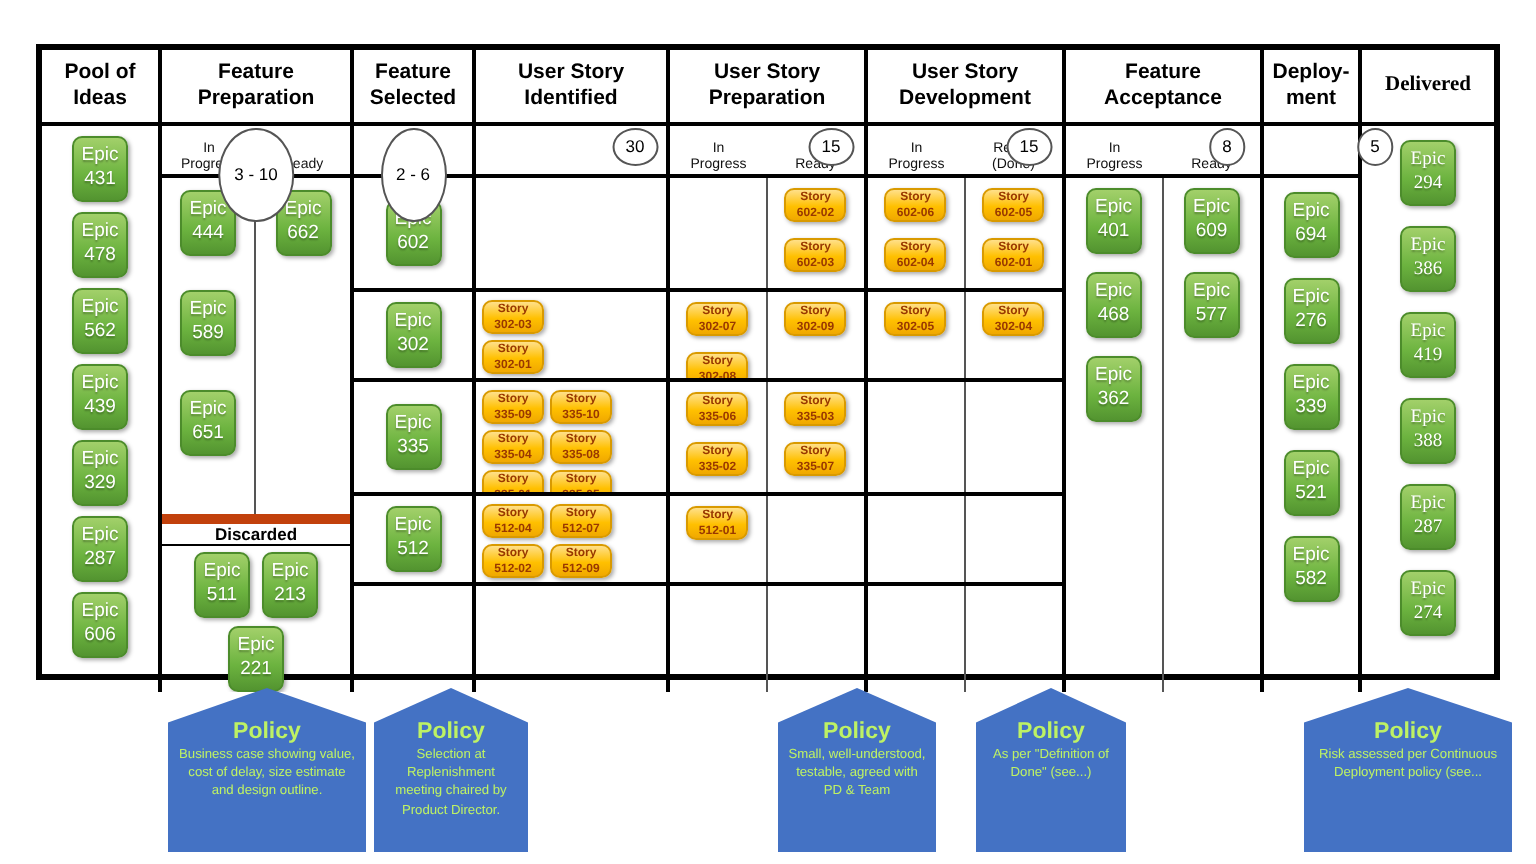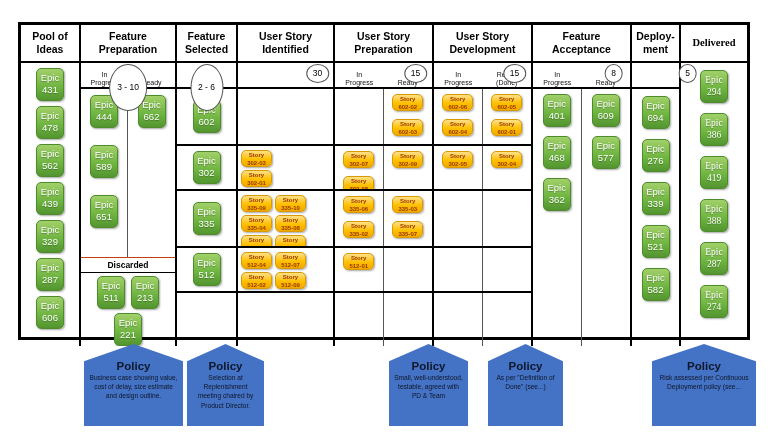--- a/index.html
+++ b/index.html
@@ -31,28 +31,28 @@
   .card{border-radius:5px;text-align:center;box-shadow:1px 1px 2px rgba(0,0,0,.35);flex:none;}
   .card.epic{width:28px;min-height:33px;background:linear-gradient(to bottom,#a2d06a 0%,var(--epic) 60%,#539430 100%);border:1px solid #4c8c2b;color:#fff;font-size:9.5px;line-height:1.3;padding:3px 0 2px;text-shadow:0 1px 1px rgba(0,0,0,.3);box-sizing:border-box;}
   .card.story{width:31px;height:17px;background:linear-gradient(to bottom,#ffe08a 0%,var(--story) 55%,#f0a800 100%);border:1px solid #d99a00;color:#993800;font-size:6px;line-height:1.25;padding-top:1px;box-sizing:border-box;font-weight:bold;}
   
   .stack{display:flex;flex-direction:column;align-items:center;gap:5px;padding-top:5px;overflow:hidden;}
   .stack.loose{gap:10px;padding-top:7px;}
   
   .prep-cols{height:168px;display:grid;grid-template-columns:1fr 1fr;box-sizing:border-box;}
   .prep-cols .subcol{border-right:1px solid #555;display:flex;flex-direction:column;align-items:center;gap:17px;padding-top:6px;box-sizing:border-box;}
   .prep-cols .subcol:last-child{border-right:none;}
-  .discard-band{height:16px;border-top:1px solid #c2410c;border-bottom:1px solid #000;font-size:8.5px;font-weight:bold;display:flex;align-items:center;justify-content:center;box-sizing:border-box;text-align:right;}
+  .discard-band{height:16px;border-top:5px solid #c2410c;border-bottom:1px solid #000;font-size:8.5px;font-weight:bold;display:flex;align-items:center;justify-content:center;box-sizing:border-box;text-align:right;}
   .discard-area{flex:1;display:flex;flex-wrap:wrap;gap:4px 6px;justify-content:center;align-content:flex-start;padding-top:3px;overflow:hidden;}
   
   .twocol-free{flex:1;display:grid;grid-template-columns:1fr 1fr;}
   .twocol-free .subcol{border-right:1px solid #555;display:flex;flex-direction:column;align-items:center;gap:9px;padding-top:5px;}
   .twocol-free .subcol:last-child{border-right:none;}
   
-  .policy{position:absolute;top:344px;height:82px;background:var(--policy);clip-path:polygon(50% 0%,100% 21%,100% 100%,0% 100%,0% 21%);color:#0f172a;text-align:center;box-sizing:border-box;padding:16px 5px 0;}
+  .policy{position:absolute;top:344px;height:82px;background:var(--policy);clip-path:polygon(50% 0%,100% 21%,100% 100%,0% 100%,0% 21%);color:#bef264;text-align:center;box-sizing:border-box;padding:16px 5px 0;}
   .policy-title{font-weight:bold;font-size:11.5px;margin-bottom:1px;}
   .policy-text{font-size:6.6px;line-height:1.4;}
   .p1{left:84px;width:99px;}
   .p2{left:187px;width:77px;}
   .p3{left:389px;width:79px;}
   .p4{left:488px;width:75px;}
   .p5{left:652px;width:104px;}
 </style>
 </head>
 <body>

